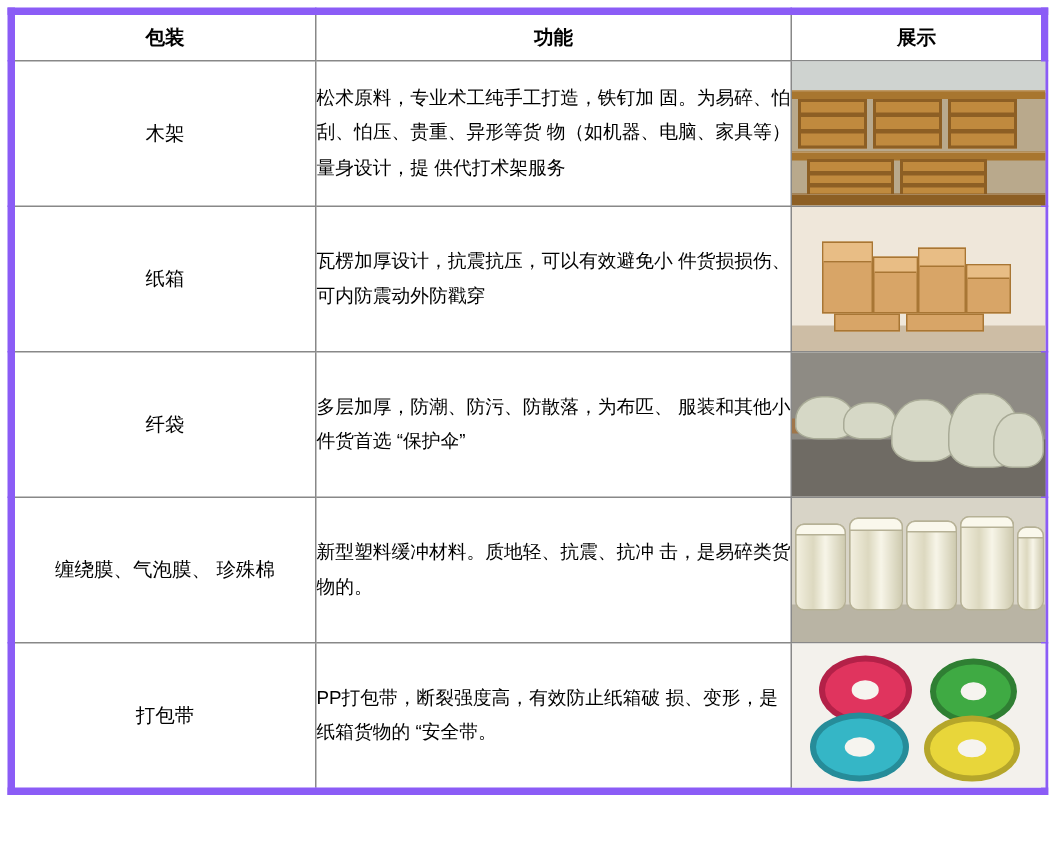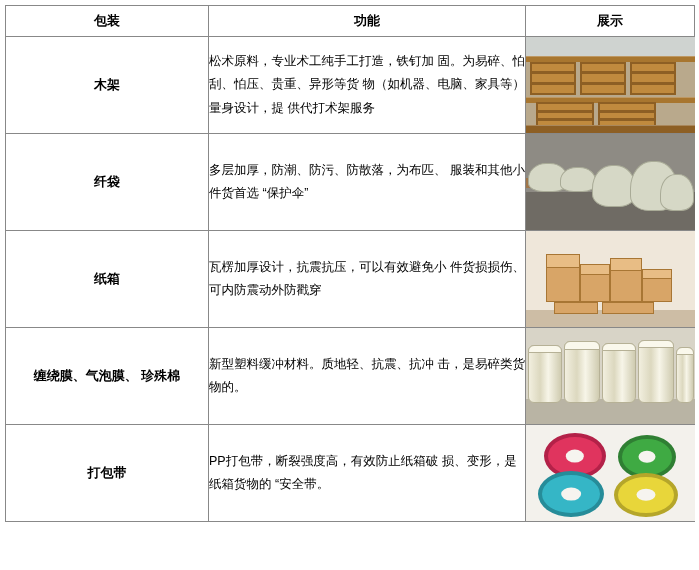--- a/index.html
+++ b/index.html
@@ -18,21 +18,21 @@
     width: 699px;
     height: 570px;
     position: relative;
     box-sizing: border-box;
   }
   table.pkg-table {
     border-collapse: collapse;
     table-layout: fixed;
     width: 689px;
     margin: 5px 0 0 5px;
-    border: 1px solid #8b5cf6;
+    border: 5px solid #8b5cf6;
   }
   table.pkg-table td,
   table.pkg-table th {
     border: 1px solid #888888;
     padding: 0;
     vertical-align: middle;
   }
   col.c-name  { width: 203px; }
   col.c-func  { width: 317px; }
   col.c-show  { width: 169px; }
@@ -40,21 +40,21 @@
   thead th {
     height: 30px;
     font-size: 13px;
     font-weight: bold;
     text-align: center;
     color: #000;
   }
   td.name-cell {
     text-align: center;
     font-size: 13px;
-    font-weight: bold;
+    font-weight: normal;
     padding: 4px 6px;
     line-height: 1.6;
   }
   td.func-cell {
     font-size: 12.5px;
     line-height: 1.85;
     padding: 8px 10px 8px 10px;
     text-align: left;
   }
   td.show-cell {
@@ -212,60 +212,60 @@
             <span class="crate" style="left:54px;top:26%;width:46px;height:34%;"></span>
             <span class="crate" style="left:104px;top:26%;width:46px;height:34%;"></span>
             <span class="crate" style="left:10px;top:68%;width:58px;height:28%;"></span>
             <span class="crate" style="left:72px;top:68%;width:58px;height:28%;"></span>
             <span class="beam" style="left:0;top:92%;width:100%;height:8%;background:#8d5f24;"></span>
           </span>
         </td>
       </tr>
 
       <tr>
+        <td class="name-cell">纸箱</td>
+        <td class="func-cell">瓦楞加厚设计，抗震抗压，可以有效避免小 件货损损伤、可内防震动外防戳穿</td>
+        <td class="show-cell">
+          <span class="thumb img-carton">
+            <span class="floor"></span>
+            <span class="box" style="left:20px;top:24%;width:34px;height:50%;">
+                <span class="lid"></span>
+              </span>
+            <span class="box" style="left:54px;top:34%;width:30px;height:40%;">
+                <span class="lid"></span>
+              </span>
+            <span class="box" style="left:84px;top:28%;width:32px;height:46%;">
+                <span class="lid"></span>
+              </span>
+            <span class="box" style="left:116px;top:40%;width:30px;height:34%;">
+                <span class="lid"></span>
+              </span>
+            <span class="box" style="left:28px;top:74%;width:44px;height:12%;"></span>
+            <span class="box" style="left:76px;top:74%;width:52px;height:12%;"></span>
+          </span>
+        </td>
+      </tr>
+
+      <tr>
         <td class="name-cell">纤袋</td>
         <td class="func-cell">多层加厚，防潮、防污、防散落，为布匹、 服装和其他小件货首选 “保护伞”</td>
         <td class="show-cell">
           <span class="thumb img-bags">
             <span class="ground"></span>
             <span class="pallet" style="left:0;top:46%;width:70px;height:10%;"></span>
             <span class="bag" style="left:2px;top:30%;width:40px;height:30%;"></span>
             <span class="bag" style="left:34px;top:34%;width:36px;height:26%;"></span>
             <span class="bag" style="left:66px;top:32%;width:44px;height:44%;"></span>
             <span class="bag" style="left:104px;top:28%;width:48px;height:52%;"></span>
             <span class="bag" style="left:134px;top:42%;width:34px;height:38%;"></span>
           </span>
         </td>
       </tr>
 
       <tr>
-        <td class="name-cell">纸箱</td>
-        <td class="func-cell">瓦楞加厚设计，抗震抗压，可以有效避免小 件货损损伤、可内防震动外防戳穿</td>
-        <td class="show-cell">
-          <span class="thumb img-carton">
-            <span class="floor"></span>
-            <span class="box" style="left:20px;top:24%;width:34px;height:50%;">
-                <span class="lid"></span>
-              </span>
-            <span class="box" style="left:54px;top:34%;width:30px;height:40%;">
-                <span class="lid"></span>
-              </span>
-            <span class="box" style="left:84px;top:28%;width:32px;height:46%;">
-                <span class="lid"></span>
-              </span>
-            <span class="box" style="left:116px;top:40%;width:30px;height:34%;">
-                <span class="lid"></span>
-              </span>
-            <span class="box" style="left:28px;top:74%;width:44px;height:12%;"></span>
-            <span class="box" style="left:76px;top:74%;width:52px;height:12%;"></span>
-          </span>
-        </td>
-      </tr>
-
-      <tr>
         <td class="name-cell">缠绕膜、气泡膜、 珍殊棉</td>
         <td class="func-cell">新型塑料缓冲材料。质地轻、抗震、抗冲 击，是易碎类货物的。</td>
         <td class="show-cell">
           <span class="thumb img-film">
             <span class="ground2"></span>
             <span class="rollf" style="left:2px;top:18%;width:34px;height:60%;">
                 <span class="cap"></span>
               </span>
             <span class="rollf" style="left:38px;top:14%;width:36px;height:64%;">
                 <span class="cap"></span>

